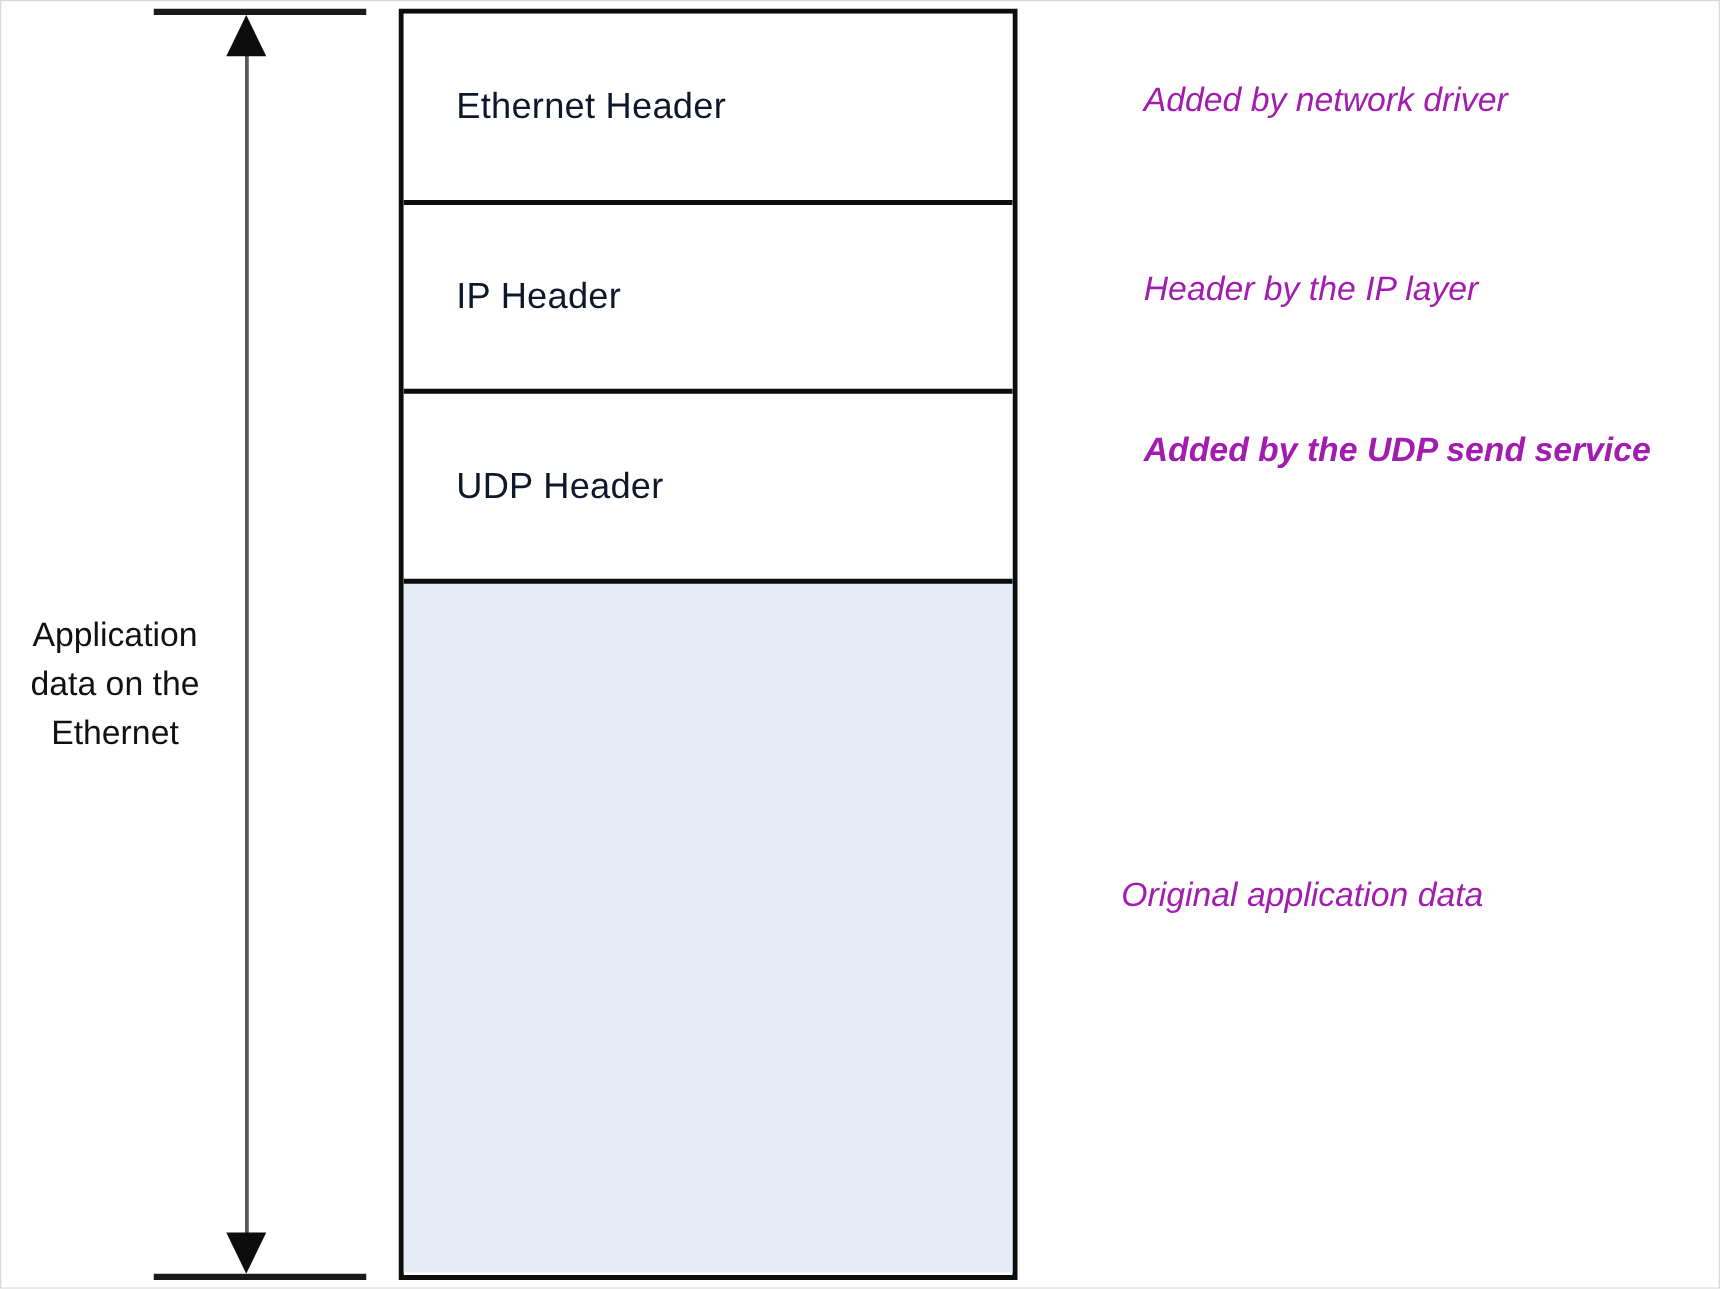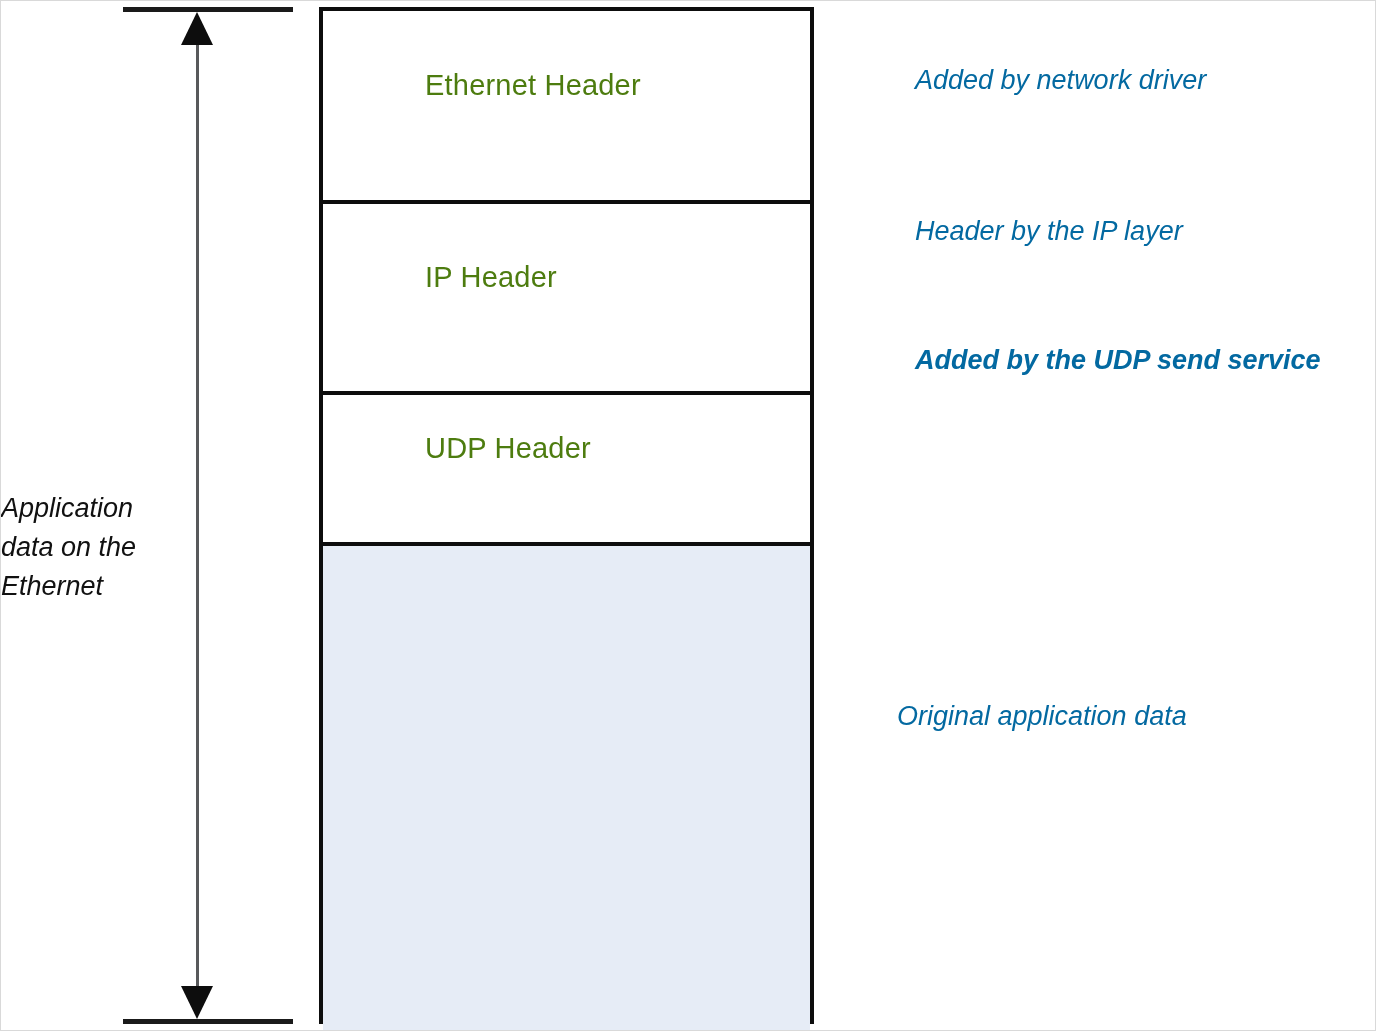--- a/index.html
+++ b/index.html
@@ -57,22 +57,21 @@
     top: 985px;
     border-top: 33px solid #0d0d0d;
   }
 
   
   #span-caption {
     position: absolute;
     left: 0px;
     top: 488px;
     width: 182px;
-    text-align: left;
-    font-style: italic;
+    text-align: center;
     font-size: 27px;
     line-height: 39px;
     color: #111111;
     white-space: pre-line;
   }
 
   
   #packet-stack {
     position: absolute;
     left: 318px;
@@ -84,41 +83,41 @@
     background: #ffffff;
   }
 
   .packet-row {
     position: relative;
     box-sizing: border-box;
     display: flex;
     align-items: center;
     background: #ffffff;
   }
-  .packet-row + .packet-row { border-top: 4px solid #0d0d0d; margin-top: 40px; }
+  .packet-row + .packet-row { border-top: 4px solid #0d0d0d; }
 
   #row-ethernet { height: 149px; }
   #row-ip       { height: 151px; }
-  #row-udp      { height: 111px; }
+  #row-udp      { height: 152px; }
   #row-payload  { height: 555px; background: #e6ecf6; }
 
   .packet-label {
-    padding-left: 102px;
+    padding-left: 42px;
     font-size: 29px;
-    color: #4d7c0f;
+    color: #0f172a;
     letter-spacing: 0.2px;
     white-space: nowrap;
   }
 
   
   .annotation {
     position: absolute;
     font-style: italic;
     font-size: 27px;
-    color: #0369a1;
+    color: #a21caf;
     white-space: nowrap;
     left: 914px;
   }
   #annotation-ethernet { top: 64px; }
   #annotation-ip       { top: 215px; }
   #annotation-udp      { top: 344px; font-weight: bold; }
   #annotation-payload  { top: 664px; left: 896px; margin-top: 36px; }
 </style>
 </head>
 <body>

